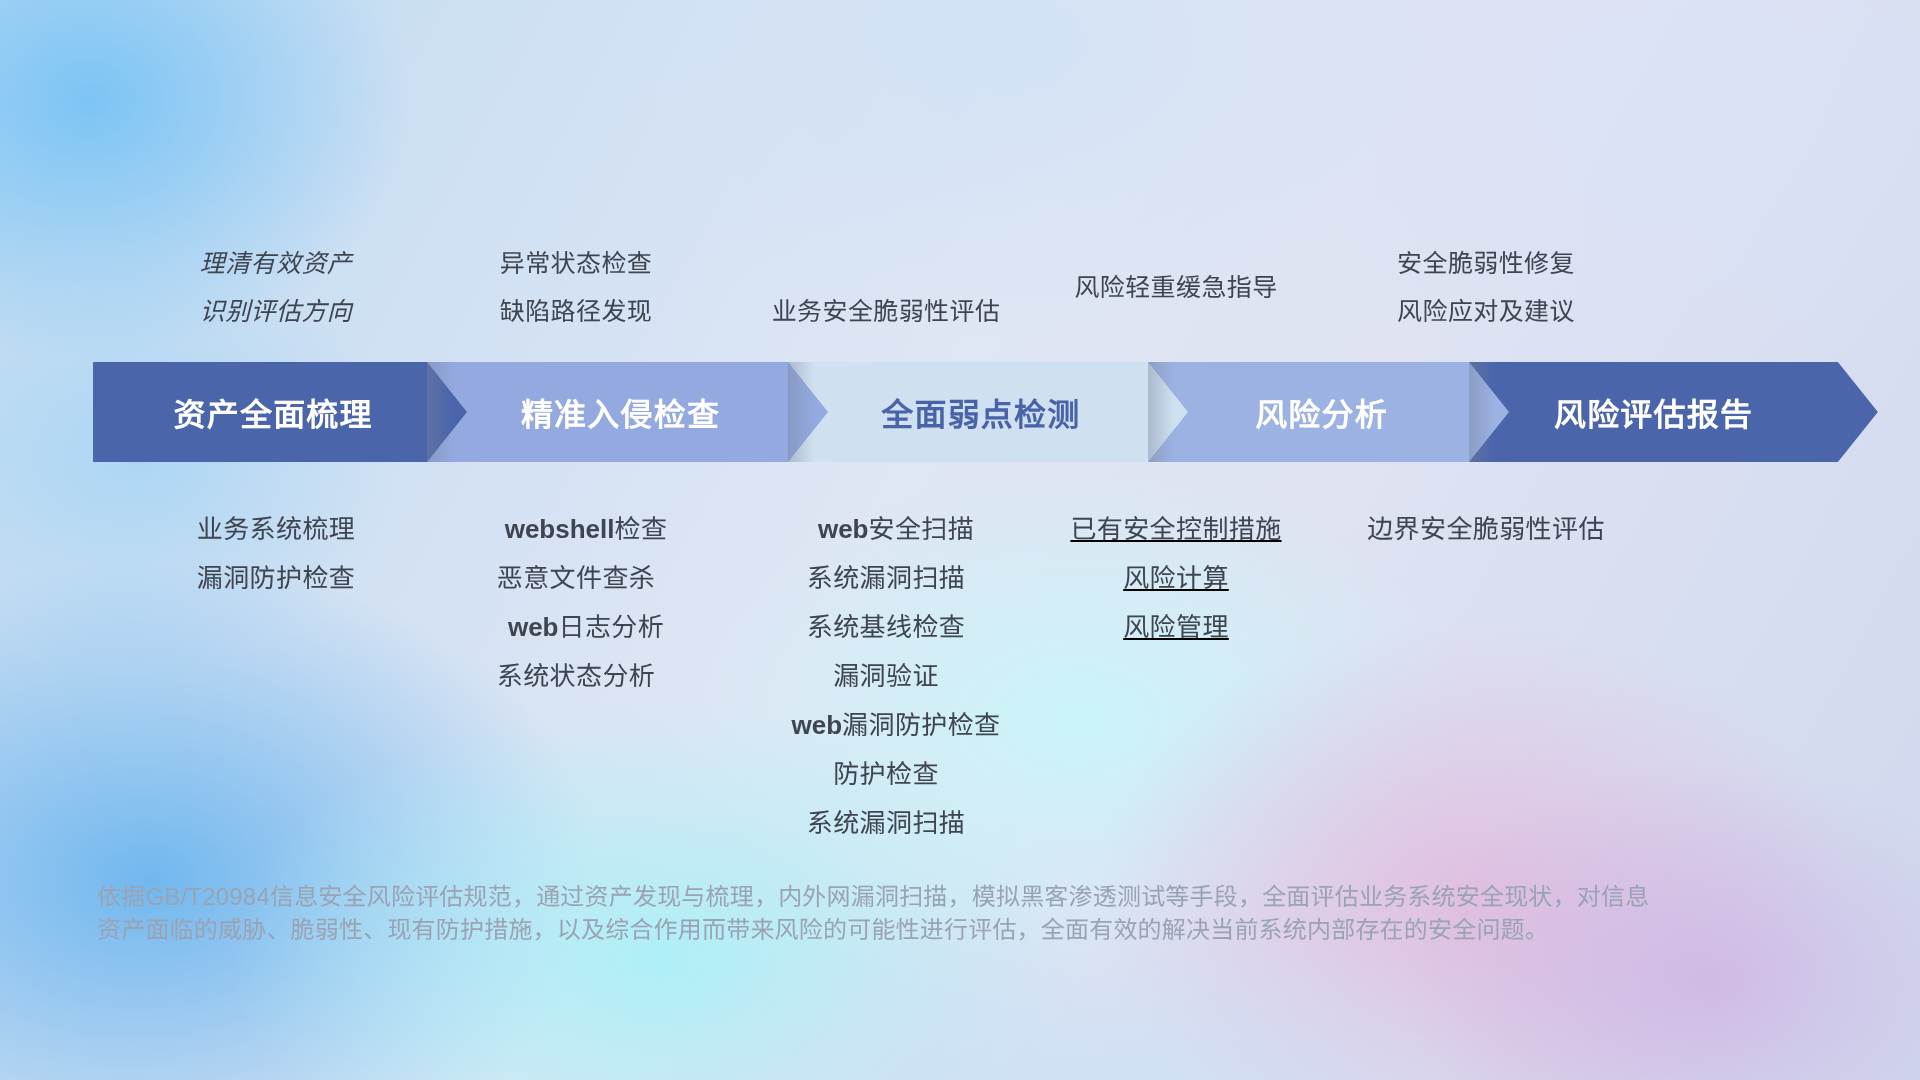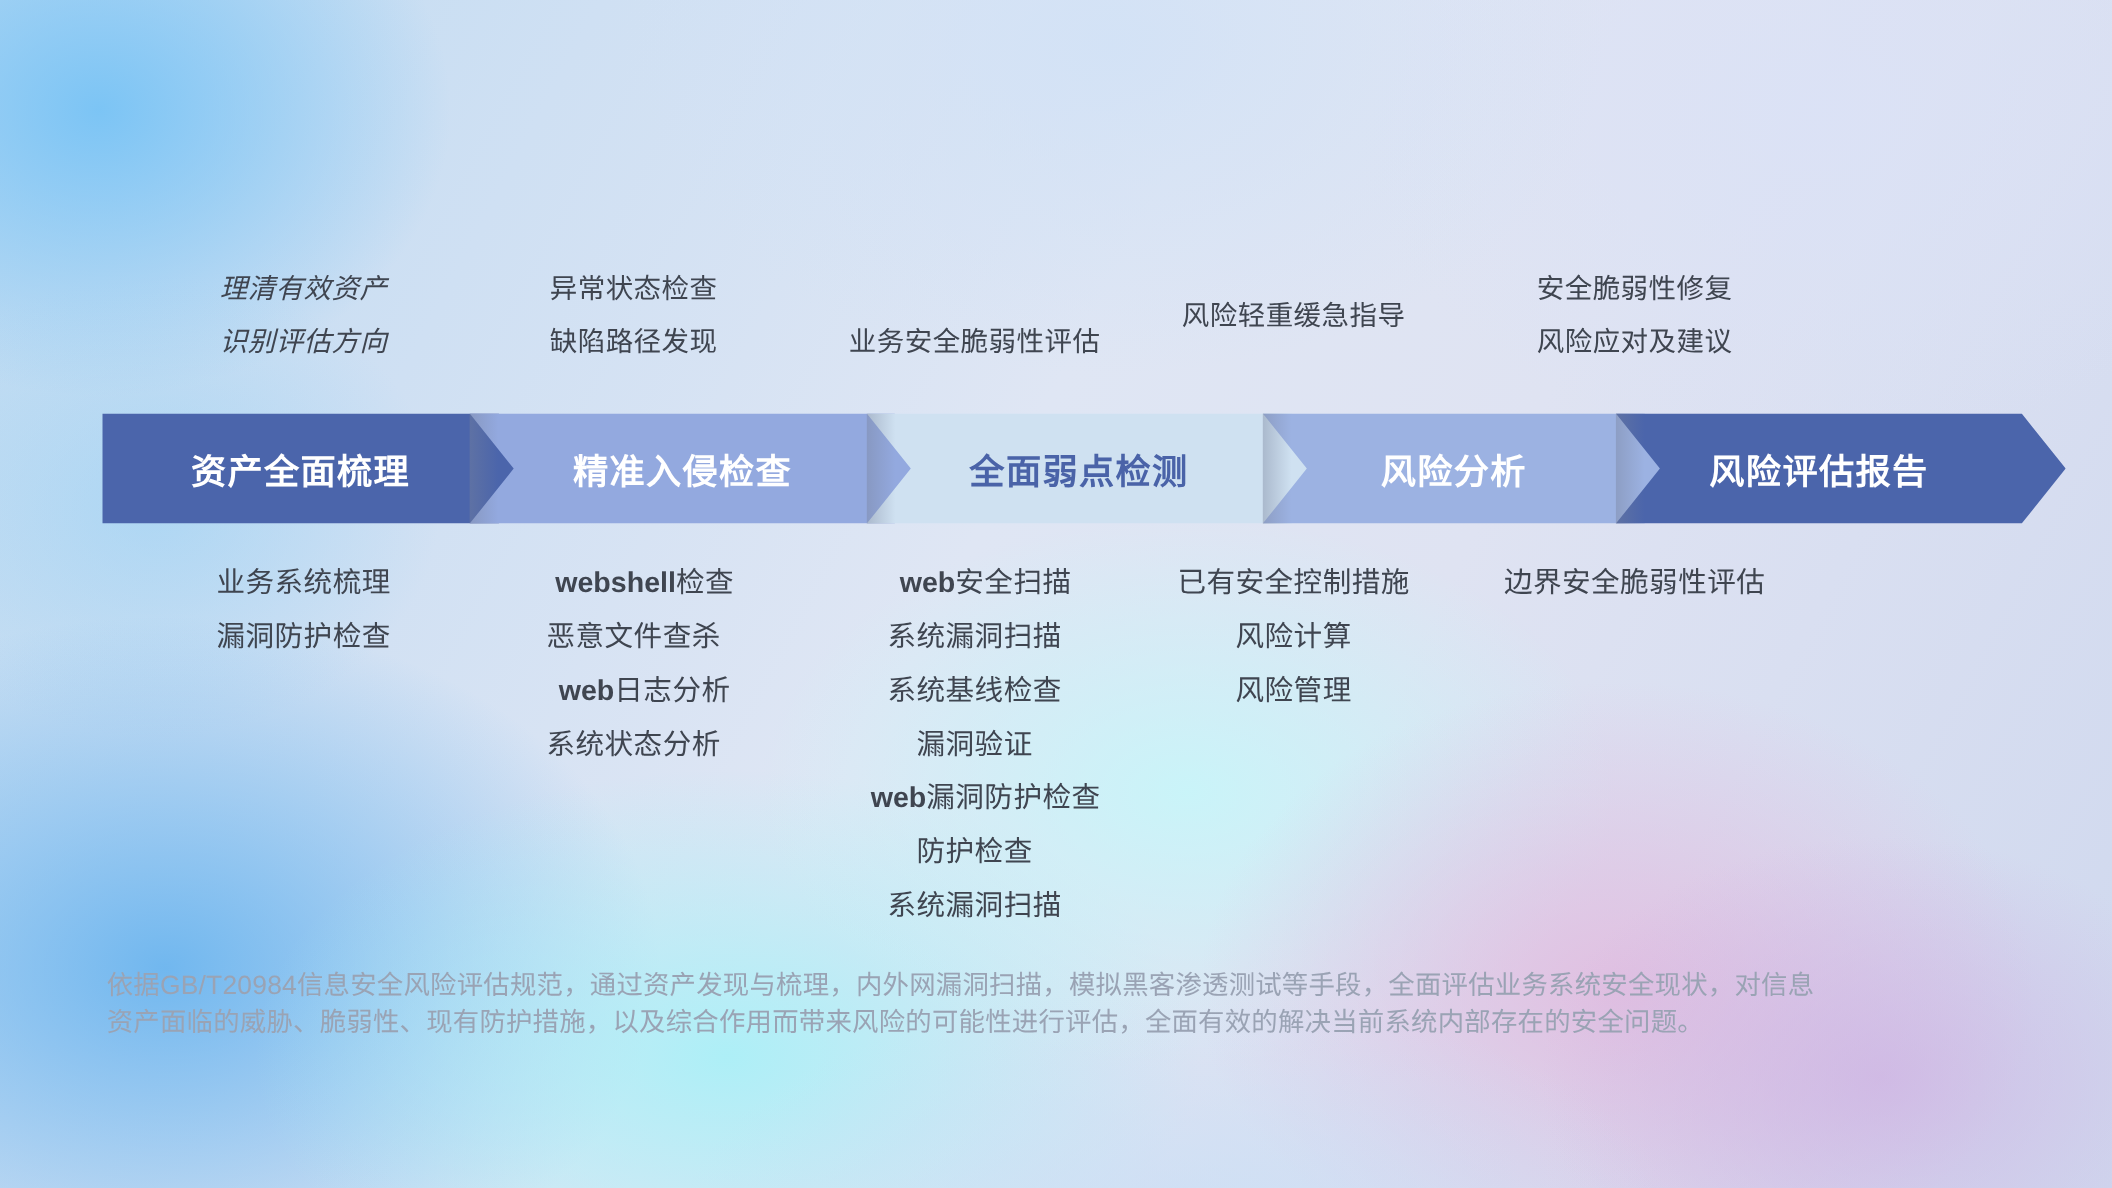--- a/index.html
+++ b/index.html
@@ -42,21 +42,21 @@
 
   
   .toprow{position:absolute;left:96px;top:225px;width:1760px;height:110px;}
   .topcol{position:absolute;text-align:center;}
   .topcol .line{
     color:#3f4550;font-size:25px;line-height:48px;white-space:nowrap;
     letter-spacing:.4px;
   }
 
   
-  .band{position:absolute;left:93px;top:376px;width:1745px;height:118px;}
+  .band{position:absolute;left:93px;top:362px;width:1745px;height:118px;}
   .chev{
     position:absolute;top:0;height:100px;display:flex;align-items:center;
     box-sizing:border-box;
   }
   .chev .cap{
     position:relative;z-index:3;font-size:32px;font-weight:bold;
     letter-spacing:1.2px;white-space:nowrap;
   }
   .chev .shape{
     position:absolute;inset:0;z-index:1;
@@ -172,21 +172,21 @@
         </div>
         <div class="botcol" style="left: 590px; width: 400px; top: 0px;">
           <div class="item"><b>web</b>安全扫描</div>
           <div class="item">系统漏洞扫描</div>
           <div class="item">系统基线检查</div>
           <div class="item">漏洞验证</div>
           <div class="item"><b>web</b>漏洞防护检查</div>
           <div class="item">防护检查</div>
           <div class="item">系统漏洞扫描</div>
         </div>
-        <div class="botcol" style="left: 880px; width: 400px; top: 0px;">
+        <div class="botcol" style="left: 880px; width: 400px; top: 0px; text-decoration: underline;">
           <div class="item">已有安全控制措施</div>
           <div class="item">风险计算</div>
           <div class="item">风险管理</div>
         </div>
         <div class="botcol" style="left: 1190px; width: 400px; top: 0px;">
           <div class="item">边界安全脆弱性评估</div>
         </div>
       </div>
 
     <div class="footer">

